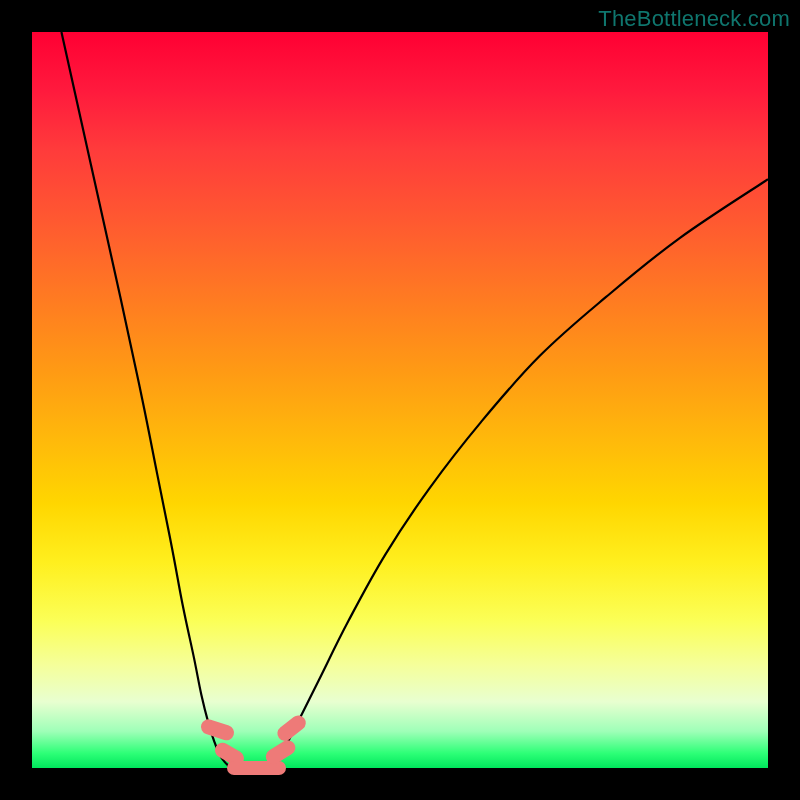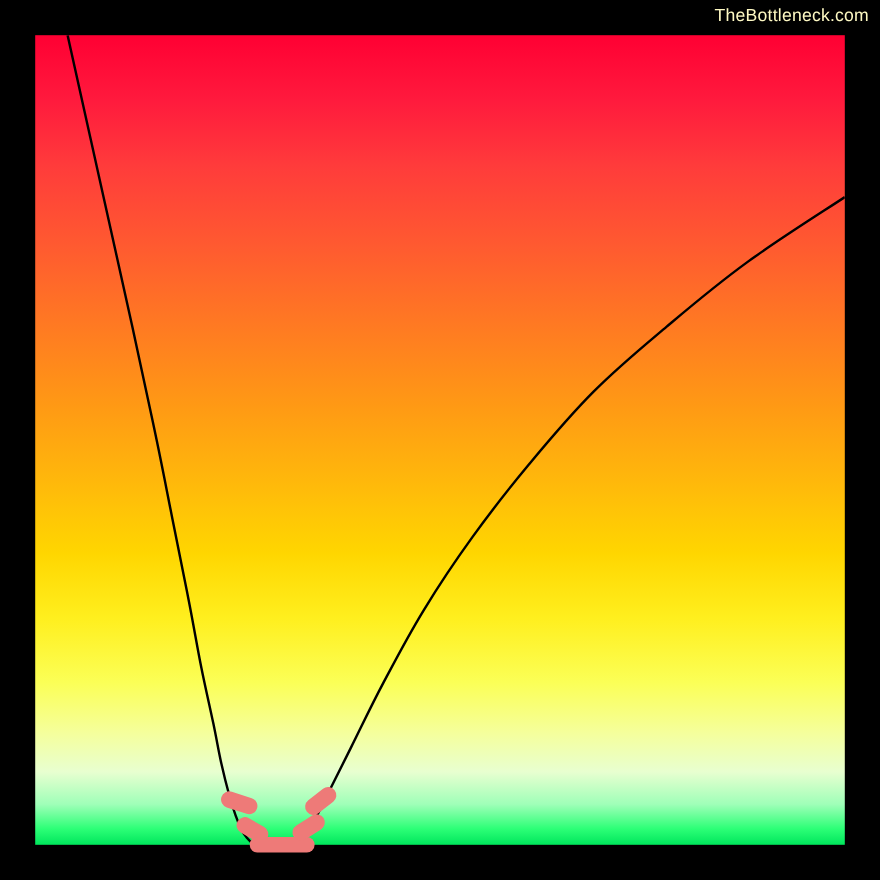--- a/index.html
+++ b/index.html
@@ -42,22 +42,22 @@
       #e8ffd0 91%,
       #9fffb8 95%,
       #2dff77 98%,
       #00e65c 100%
     );
   }
   .watermark {
     position: absolute;
     top: 6px;
     right: 10px;
-    color: #fef9c3;
-    font-size: 16px;
+    color: #0f766e;
+    font-size: 22px;
     letter-spacing: 0.2px;
     font-weight: 400;
   }
   svg.curves {
     position: absolute;
     left: 0;
     top: 0;
     width: 736px;
     height: 736px;
   }

